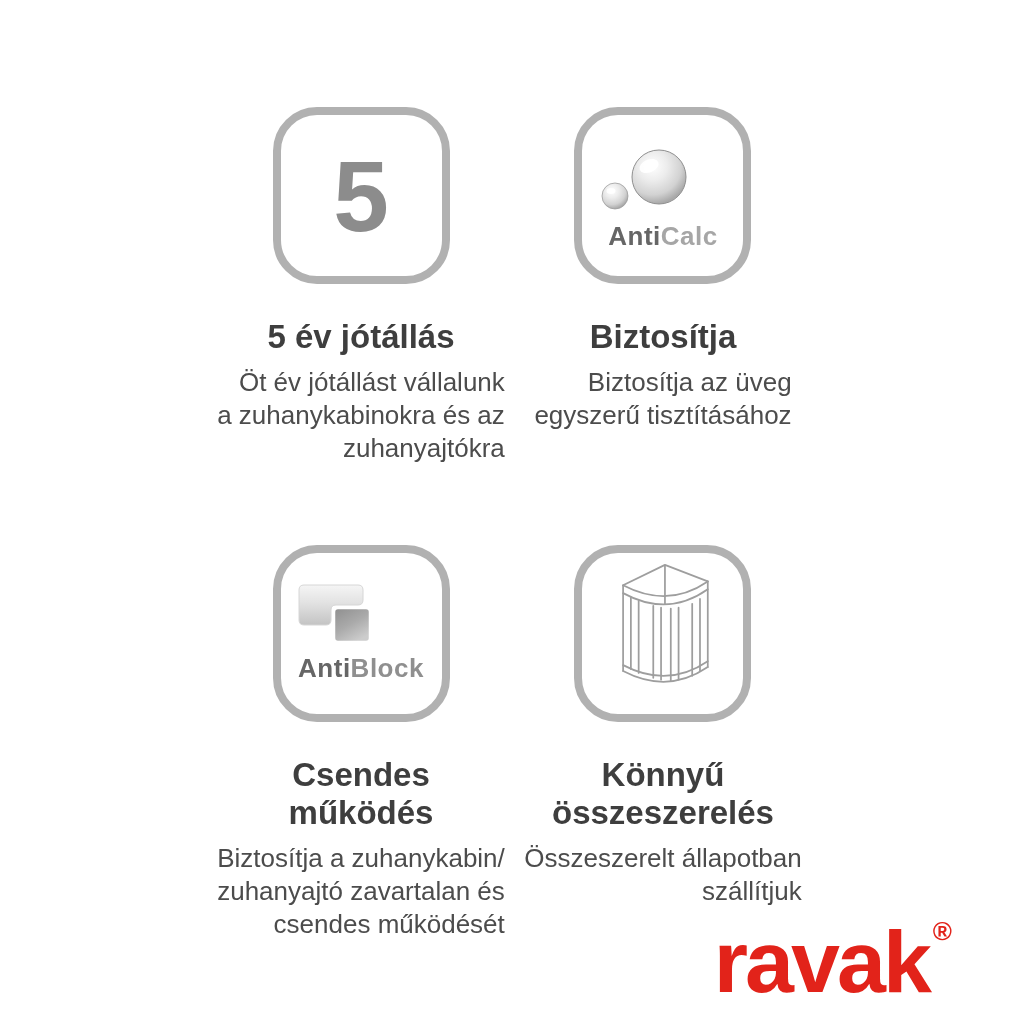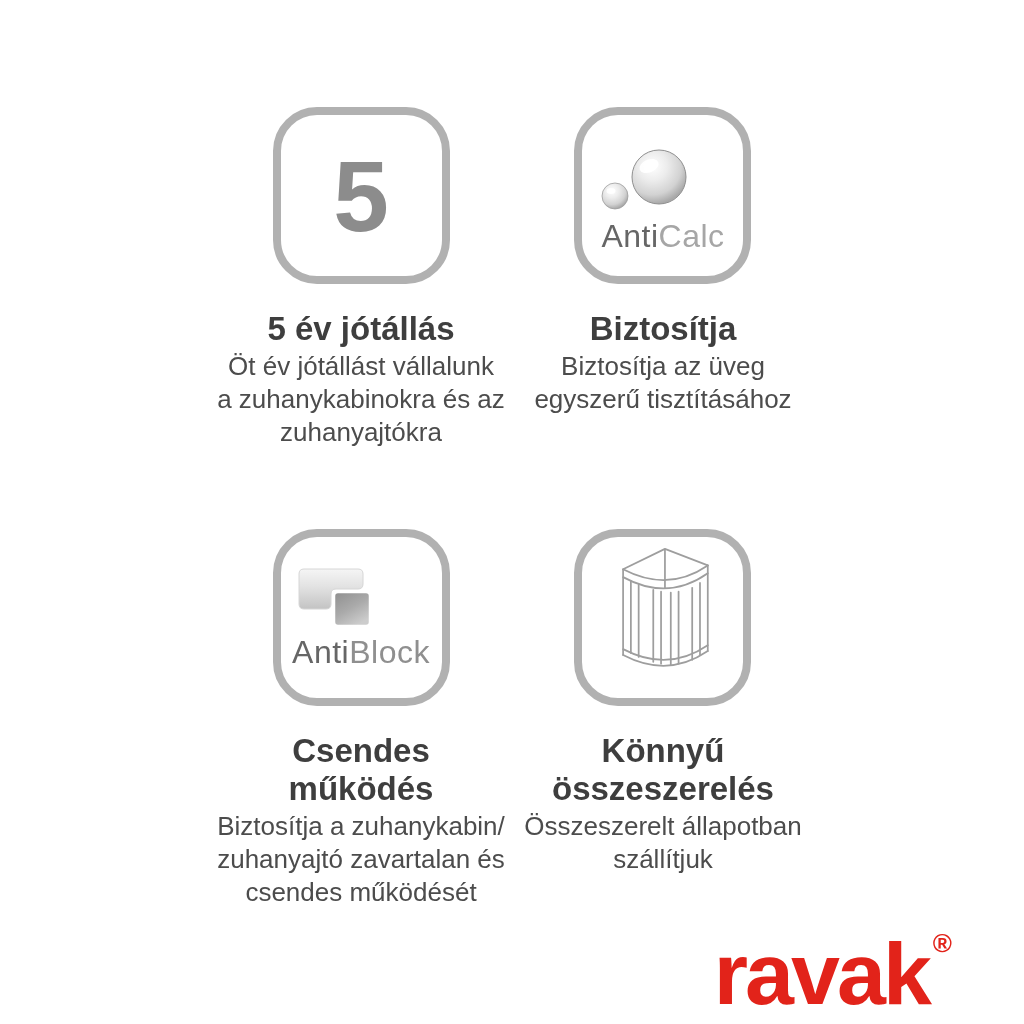--- a/index.html
+++ b/index.html
@@ -45,51 +45,51 @@
   }
   .big-number {
     font-size: 100px;
     font-weight: bold;
     line-height: 1;
     color: #8c8c8c;
   }
   .icon-graphic-calc { margin-right: 34px; margin-bottom: 4px; }
   .icon-graphic-block { margin-right: 52px; margin-bottom: 6px; }
   .icon-brand {
-    font-size: 32px;
-    font-weight: 400;
+    font-size: 26px;
+    font-weight: 700;
     letter-spacing: 0.5px;
     line-height: 34px;
     white-space: nowrap;
   }
   .brand-dark  { color: #666666; }
   .brand-calc  { color: #a6a6a6; }
   .brand-block { color: #8f8f8f; }
   .title {
-    margin: 0;
+    margin: 8px;
     font-size: 33px;
     font-weight: bold;
     color: #3e3e3e;
     line-height: 38px;
     text-align: center;
     white-space: pre;
   }
   .desc {
     margin: 2px 0 0 0;
     font-size: 26px;
     font-weight: normal;
     color: #4c4c4c;
     line-height: 33px;
-    text-align: center;
+    text-align: right;
     white-space: pre;
   }
   .logo {
     position: absolute;
     right: 72px;
-    bottom: 6px;
+    bottom: 18px;
     color: #e2231a;
     font-size: 88px;
     font-weight: bold;
     letter-spacing: -3px;
     line-height: 1;
     white-space: nowrap;
   }
   .logo .reg {
     font-size: 26px;
     font-weight: bold;

